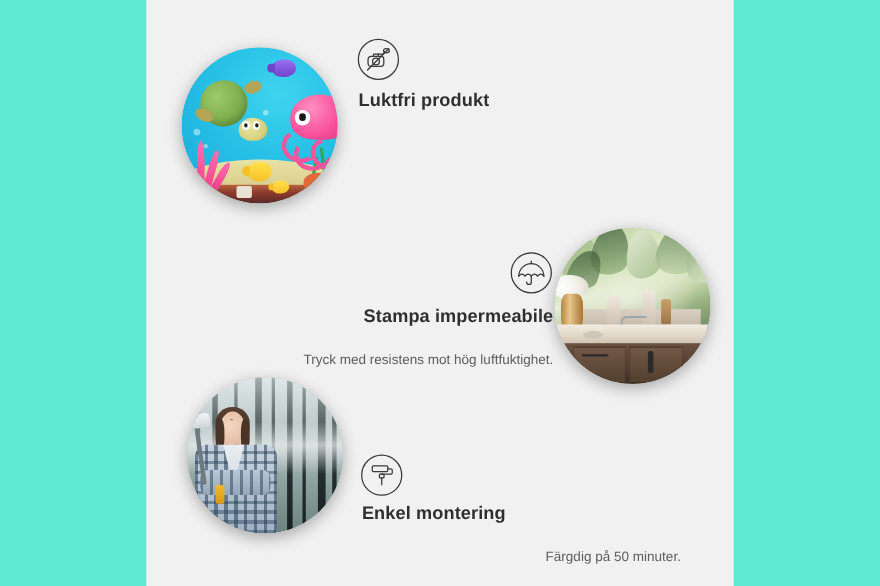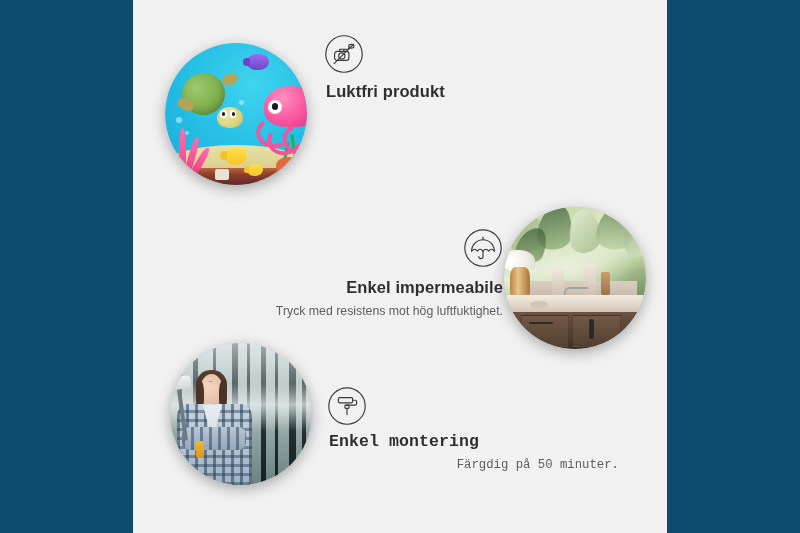--- a/index.html
+++ b/index.html
@@ -12,21 +12,21 @@
     height: 533px;
     font-family: "Liberation Sans", sans-serif;
     overflow: hidden;
   }
 
   
   .canvas {
     position: relative;
     width: 800px;
     height: 533px;
-    background: #0c4a6e;
+    background: #5eead4;
   }
   .panel {
     position: absolute;
     left: 133px;
     top: 0;
     width: 534px;
     height: 533px;
     background: #f1f1f1;
     overflow: hidden;
   }
@@ -336,32 +336,32 @@
     font-weight: bold;
     color: #2f2f2f;
     letter-spacing: 0.1px;
   }
   .txt-body {
     margin: 6px 0 0 0;
     font-size: 12.3px;
     line-height: 1.52;
     color: #5e5e5e;
   }
-  .txt-body.tight { margin-top: 5px; text-align: right; }
+  .txt-body.tight { margin-top: 20px; text-align: right; }
 
   
   #block-odourless { left: 193px; top: 34px; width: 300px; text-align: left; }
   #block-odourless .icon-circle { position: relative; left: -2px; top: 0; margin-bottom: 8px; }
 
   
   #block-waterproof { left: 60px; top: 228px; width: 310px; text-align: right; }
   #block-waterproof .icon-circle { position: relative; display:inline-block; margin-bottom: 6px; }
 
   
-  #block-assembly { left: 196px; top: 386px; width: 290px; text-align: left; font-family: Liberation Mono, monospace; }
+  #block-assembly { left: 196px; top: 412px; width: 290px; text-align: left; }
   #block-assembly .icon-circle { position: relative; left: -2px; top: 0; margin-bottom: 6px; }
 </style>
 </head>
 <body>
 
 <div class="canvas">
   <div class="panel">
 
     <div class="disc" id="disc-ocean">
       <div class="disc-inner">
@@ -450,21 +450,21 @@
     <div class="feature" id="block-waterproof">
       <div class="icon-circle">
         <svg viewBox="0 0 40 40" fill="none" stroke="#3a3a3a" stroke-width="1.15" stroke-linecap="round" stroke-linejoin="round">
           <circle cx="20" cy="20" r="18.2"></circle>
           <path d="M8.6 23.1c0-6.3 5.1-11.4 11.4-11.4s11.4 5.1 11.4 11.4"></path>
           <path d="M8.6 23.1c1.9-2.5 3.8-2.5 5.7 0 1.9-2.5 3.8-2.5 5.7 0 1.9-2.5 3.8-2.5 5.7 0 1.9-2.5 3.8-2.5 5.7 0"></path>
           <path d="M20 11.7V9.3"></path>
           <path d="M20 23.1v5.4a2.1 2.1 0 0 1-4.2 0"></path>
         </svg>
       </div>
-      <p class="txt-title">Enkel impermeabile</p>
+      <p class="txt-title">Stampa impermeabile</p>
       <p class="txt-body tight">Tryck med resistens mot hög luftfuktighet.</p>
     </div>
 
     <div class="disc" id="disc-forest">
       <div class="disc-inner">
         <div class="forest-bg">
           <div class="trunk t1"></div>
             <div class="trunk t2"></div>
             <div class="trunk t3"></div>
           <div class="trunk t4"></div>

